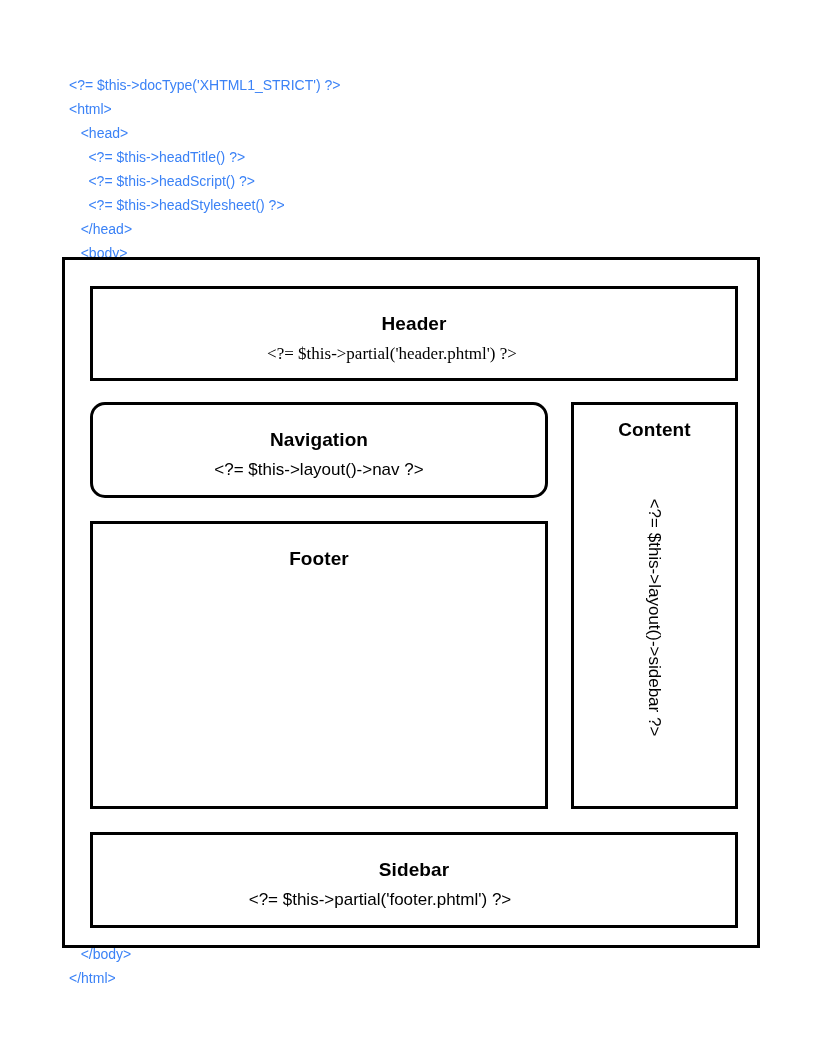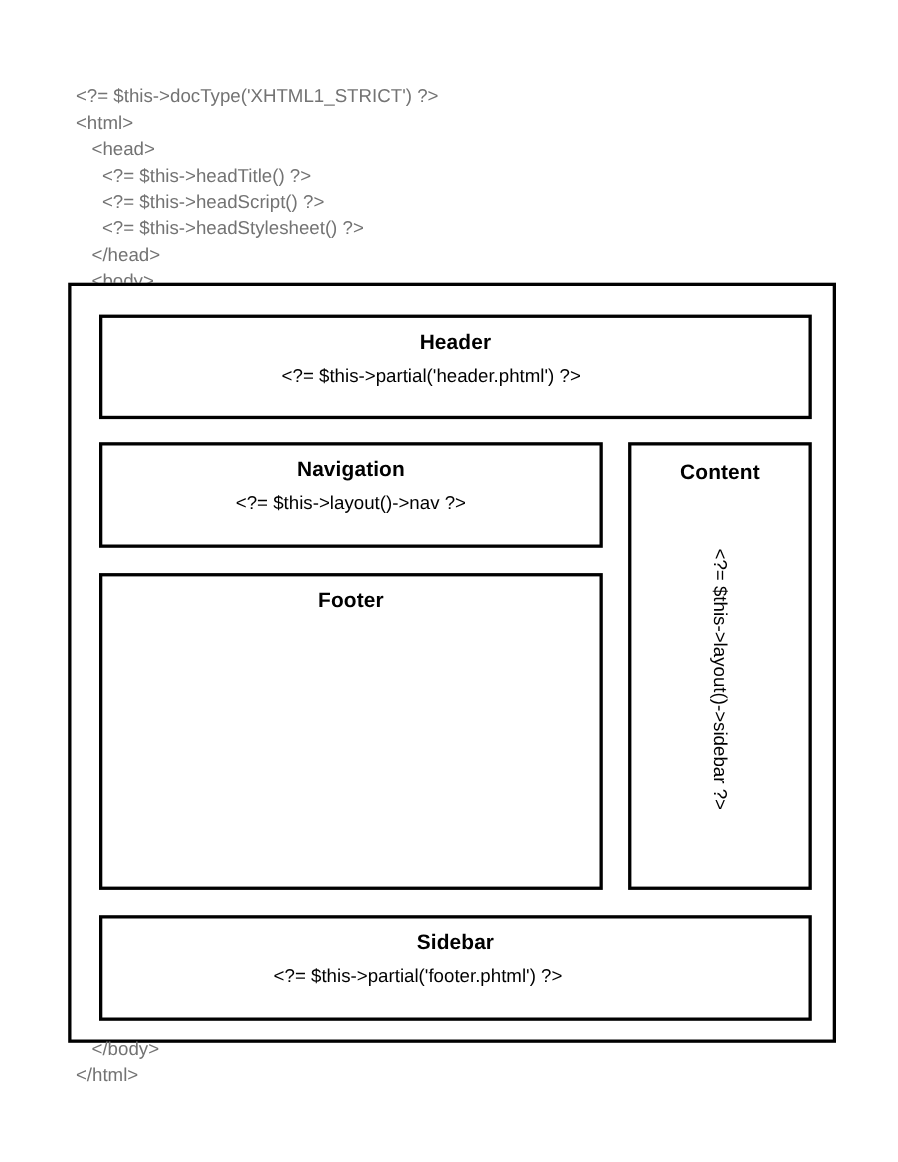--- a/index.html
+++ b/index.html
@@ -14,24 +14,24 @@
     overflow: hidden;
     font-family: "Liberation Sans", sans-serif;
     color: #000000;
   }
 
   
   .code-block {
     position: absolute;
     left: 69px;
     font-family: "Liberation Sans", sans-serif;
-    font-size: 17px;
+    font-size: 14px;
     line-height: 24px;
     white-space: pre;
-    color: #737373;
+    color: #3b82f6;
   }
   #code-top  { top: 59px; }
   #code-bottom { top: 909px; margin-top: 33px; }
 
   
   #layout-frame {
     position: absolute;
     left: 62px;
     top: 257px;
     width: 698px;
@@ -45,46 +45,47 @@
   .region {
     position: absolute;
     border: 3px solid #000;
     box-sizing: border-box;
     background: #fff;
   }
   .region-title {
     font-size: 19px;
     font-weight: bold;
     text-align: center;
-    margin-top: 12px;
+    margin-top: 24px;
     letter-spacing: 0.1px;
   }
   .region-code {
     font-size: 17px;
     line-height: 22px;
     text-align: center;
     margin-top: 8px;
     white-space: pre;
   }
 
   
   #region-header {
     left: 25px;
     top: 26px;
     width: 648px;
     height: 95px;
   }
-  #region-header .region-code { padding-right: 44px; }
+  #region-header .region-code { padding-right: 44px; font-family: Liberation Serif, serif; }
 
   
   #region-nav {
     left: 25px;
     top: 142px;
     width: 458px;
     height: 96px;
+    border-radius: 15px;
   }
 
   
   #region-content {
     left: 25px;
     top: 261px;
     width: 458px;
     height: 288px;
   }
 

